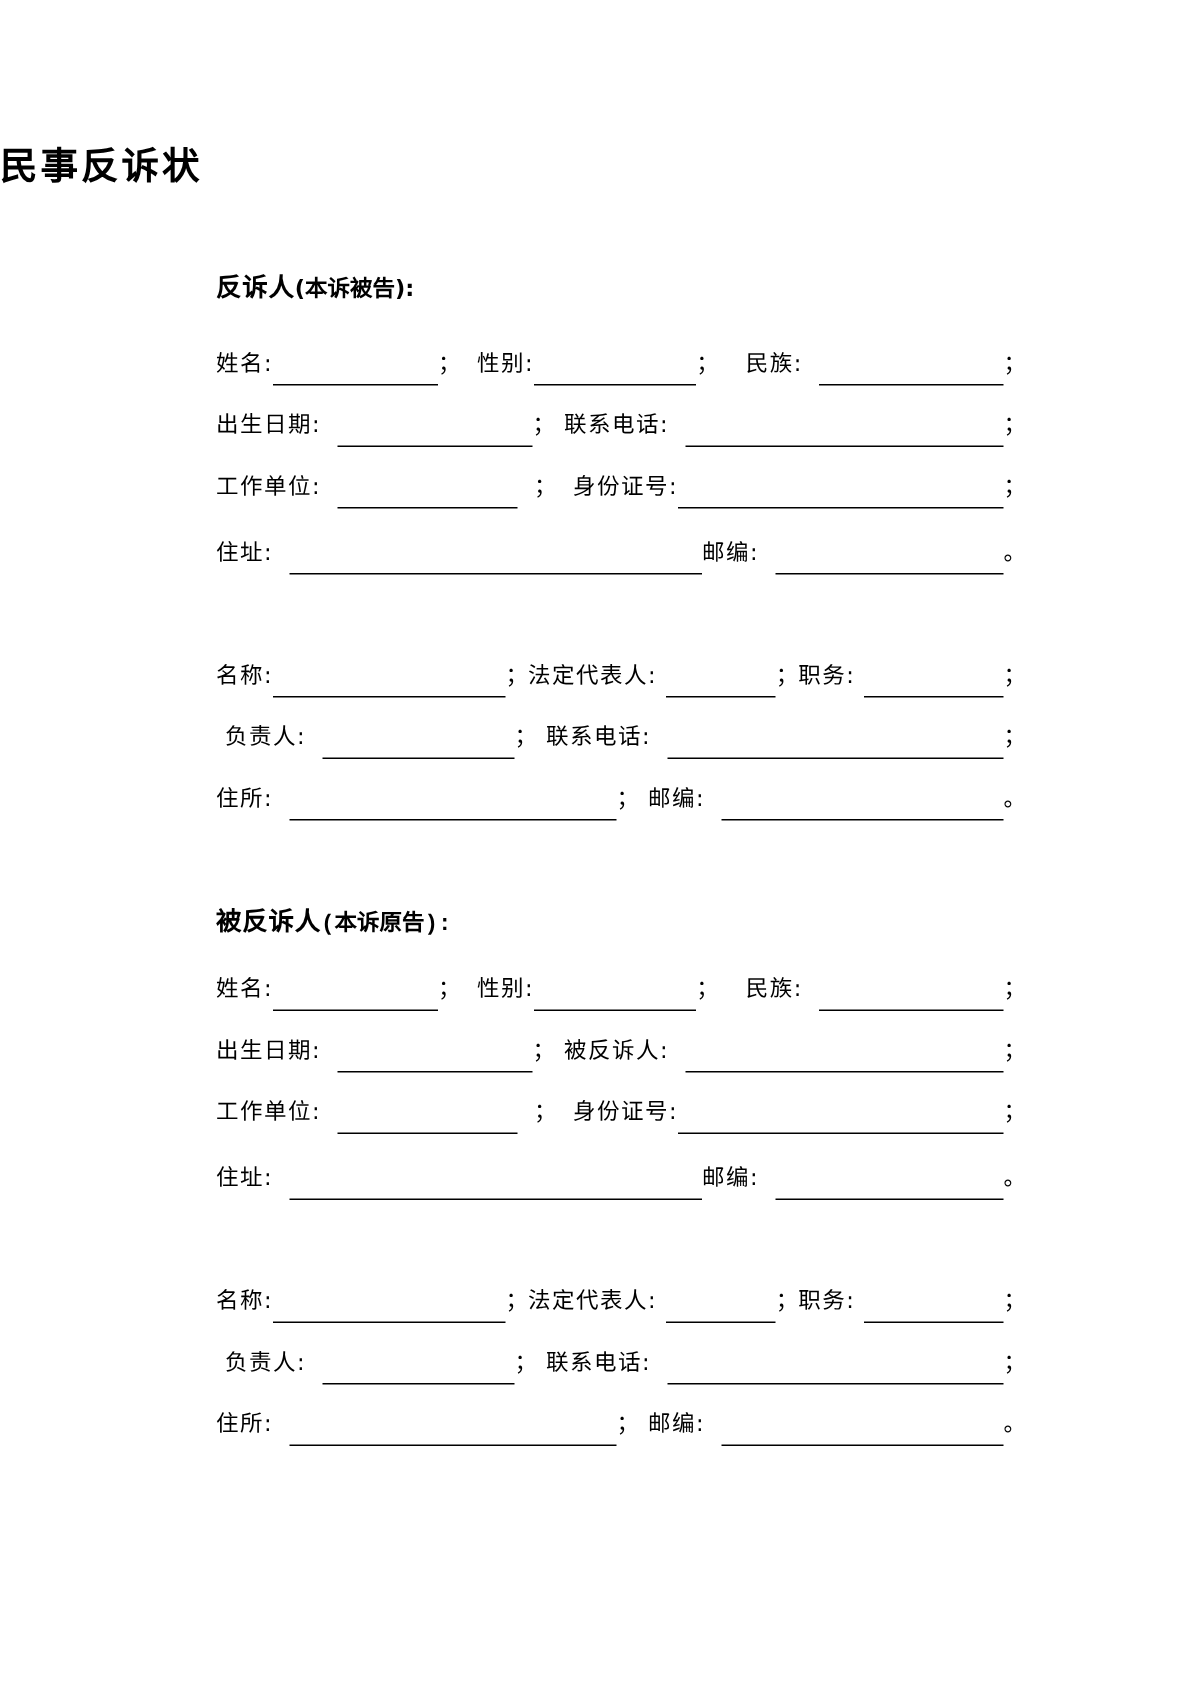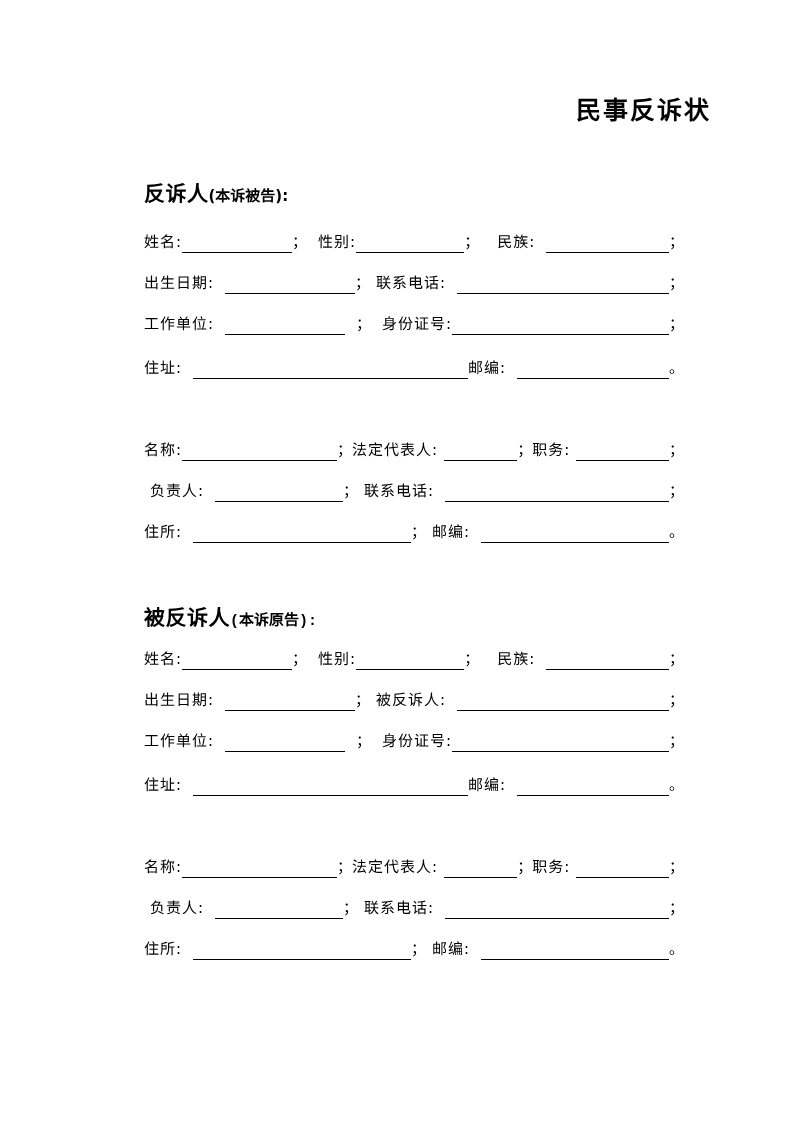--- a/index.html
+++ b/index.html
@@ -21,57 +21,57 @@
     inset: 0;
     padding: 0;
   }
 
   
   .doc-title {
     position: absolute;
     top: 96px;
     left: 0;
     width: 711px;
-    text-align: right;
+    text-align: left;
     font-size: 25px;
     font-weight: bold;
     letter-spacing: 2px;
     line-height: 1.2;
   }
 
   
   .section-heading {
     position: absolute;
     left: 144px;
     font-size: 16px;
     line-height: 1.2;
     white-space: nowrap;
   }
   .section-heading .party-role {
     font-weight: bold;
-    font-size: 21px;
+    font-size: 17px;
     letter-spacing: 0.5px;
   }
   .section-heading .party-qualifier {
     font-weight: bold;
     font-size: 15px;
     margin-top: 12px;
   }
 
   
   .form-row {
     position: absolute;
     left: 144px;
     width: 540px;
     height: 26px;
     font-size: 15px;
     line-height: 26px;
     white-space: nowrap;
     display: flex;
-    align-items: center;
+    align-items: flex-end;
   }
   .lbl {
     display: inline-block;
     letter-spacing: 1px;
     flex: none;
   }
   .blank {
     display: inline-block;
     flex: none;
     border-bottom: 1.3px solid #000;

